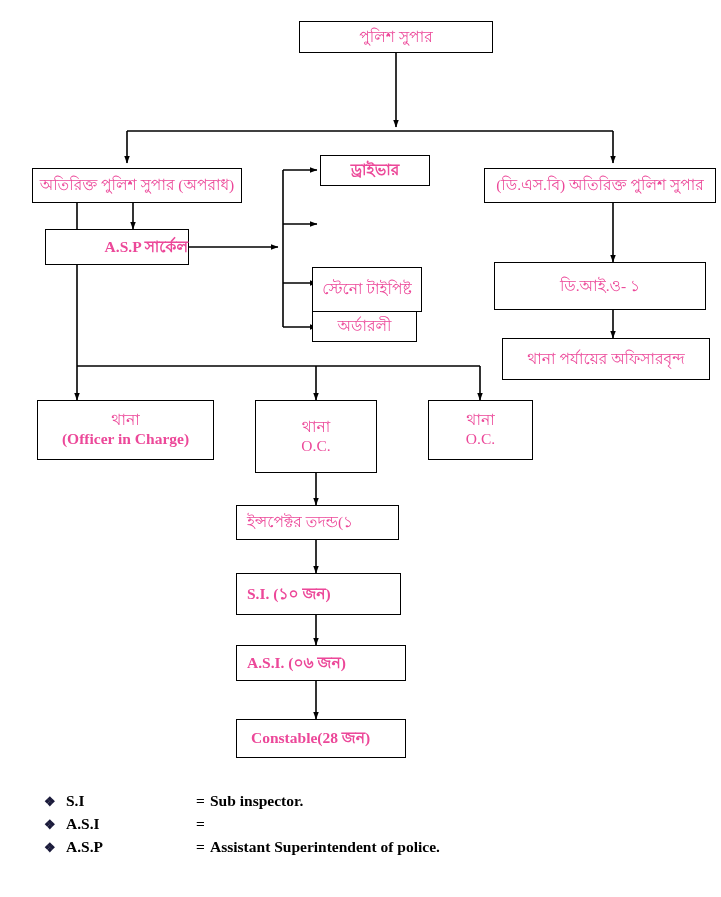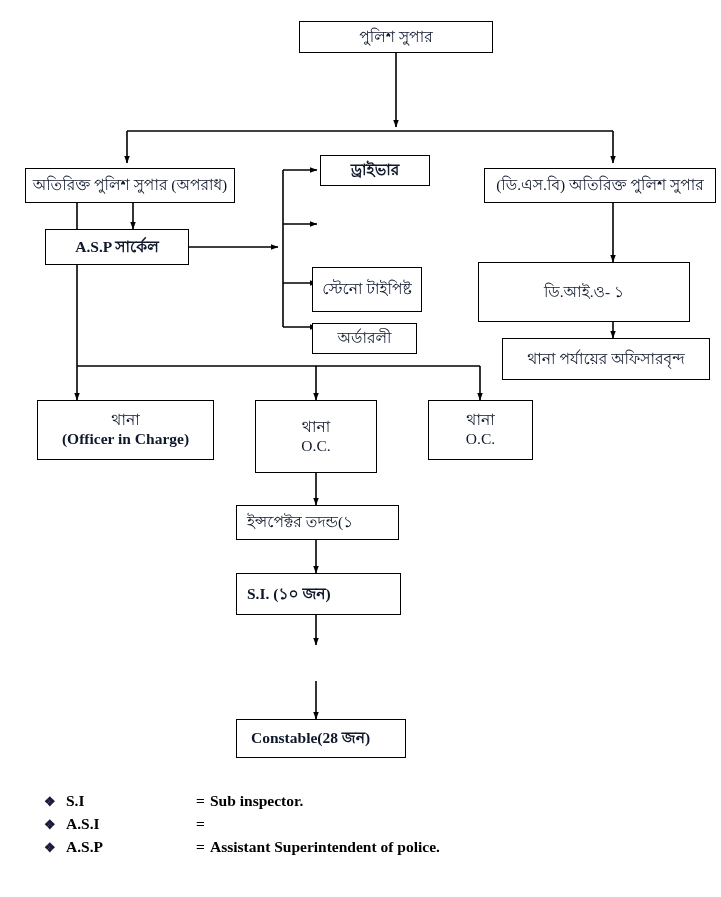--- a/index.html
+++ b/index.html
@@ -21,21 +21,21 @@
     top: 0;
     width: 721px;
     height: 897px;
     pointer-events: none;
   }
   .node {
     position: absolute;
     box-sizing: border-box;
     border: 1.6px solid #000000;
     background: #ffffff;
-    color: #0f172a;
+    color: #ec4899;
     display: flex;
     flex-direction: column;
     align-items: center;
     justify-content: center;
     text-align: center;
     line-height: 1.22;
     font-size: 15px;
   }
   .node.bn {
     font-family: "Liberation Serif", "DejaVu Serif", serif;
@@ -127,42 +127,42 @@
       <path d="M316,540 L316,573" marker-end="url(#ah)"></path>
       <path d="M316,615 L316,645" marker-end="url(#ah)"></path>
       <path d="M316,681 L316,719" marker-end="url(#ah)"></path>
     </g>
   </svg>
 
   <div class="node bn" style="left:299px; top:21px; width:194px; height:32px;">
     <span class="ln">পুলিশ সুপার</span>
   </div>
 
-  <div class="node bn" style="left:25px; top:168px; width:210px; height:35px;align-items:center;">
+  <div class="node bn" style="left:32px; top:168px; width:210px; height:35px;align-items:center;">
     <span class="ln">অতিরিক্ত পুলিশ সুপার (অপরাধ)</span>
   </div>
 
-  <div class="node bn" style="left:45px; top:229px; width:144px; height:36px; font-weight:bold;">
+  <div class="node bn" style="left:45px; top:229px; width:144px; height:36px; font-weight:bold;align-items:flex-end;">
     <span class="ln">A.S.P সার্কেল</span>
   </div>
 
   <div class="node bn" style="left:320px; top:155px; width:110px; height:31px;font-weight:bold;">
     <span class="ln">ড্রাইভার</span>
   </div>
   <div class="node bn" style="left:312px; top:267px; width:110px; height:45px;">
     <span class="ln">স্টেনো টাইপিষ্ট</span>
   </div>
-  <div class="node bn" style="left:312px; top:311px; width:105px; height:31px;margin-top:12px;">
+  <div class="node bn" style="left:312px; top:311px; width:105px; height:31px;">
     <span class="ln">অর্ডারলী</span>
   </div>
 
   <div class="node bn" style="left:484px; top:168px; width:232px; height:35px;">
     <span class="ln">(ডি.এস.বি) অতিরিক্ত পুলিশ সুপার</span>
   </div>
-  <div class="node bn" style="left:478px; top:262px; width:212px; height:60px;">
+  <div class="node bn" style="left:494px; top:262px; width:212px; height:48px;">
     <span class="ln">ডি.আই.ও- ১</span>
   </div>
   <div class="node bn" style="left:502px; top:338px; width:208px; height:42px;">
     <span class="ln">থানা পর্যায়ের অফিসারবৃন্দ</span>
   </div>
 
   <div class="node bn" style="left:37px; top:400px; width:177px; height:60px;">
     <span class="ln">থানা</span>
     <span class="ln b">(Officer in Charge)</span>
   </div>
@@ -173,20 +173,23 @@
   <div class="node bn" style="left:428px; top:400px; width:105px; height:60px;">
     <span class="ln">থানা</span>
     <span class="ln">O.C.</span>
   </div>
 
   <div class="node bn leftal" style="left:236px; top:505px; width:163px; height:35px;">
     <span class="ln">ইন্সপেক্টর তদন্ড(১</span>
   </div>
   <div class="node bn leftal" style="left:236px; top:573px; width:165px; height:42px; font-weight:bold;">
     <span class="ln">S.I. (১০ জন)</span>
+  </div>
+  <div class="node bn leftal" style="left:236px; top:645px; width:170px; height:36px; font-weight:bold;">
+    <span class="ln">A.S.I. (০৬ জন)</span>
   </div>
   <div class="node bn leftal" style="left:236px; top:719px; width:170px; height:39px; font-weight:bold; padding-left:14px;">
     <span class="ln">Constable(28 জন)</span>
   </div>
 
   <div id="legend">
     <div class="legend-row">
       <span class="legend-bullet">❖</span>
       <span class="legend-abbr">S.I</span>
       <span class="legend-eq">=</span>

